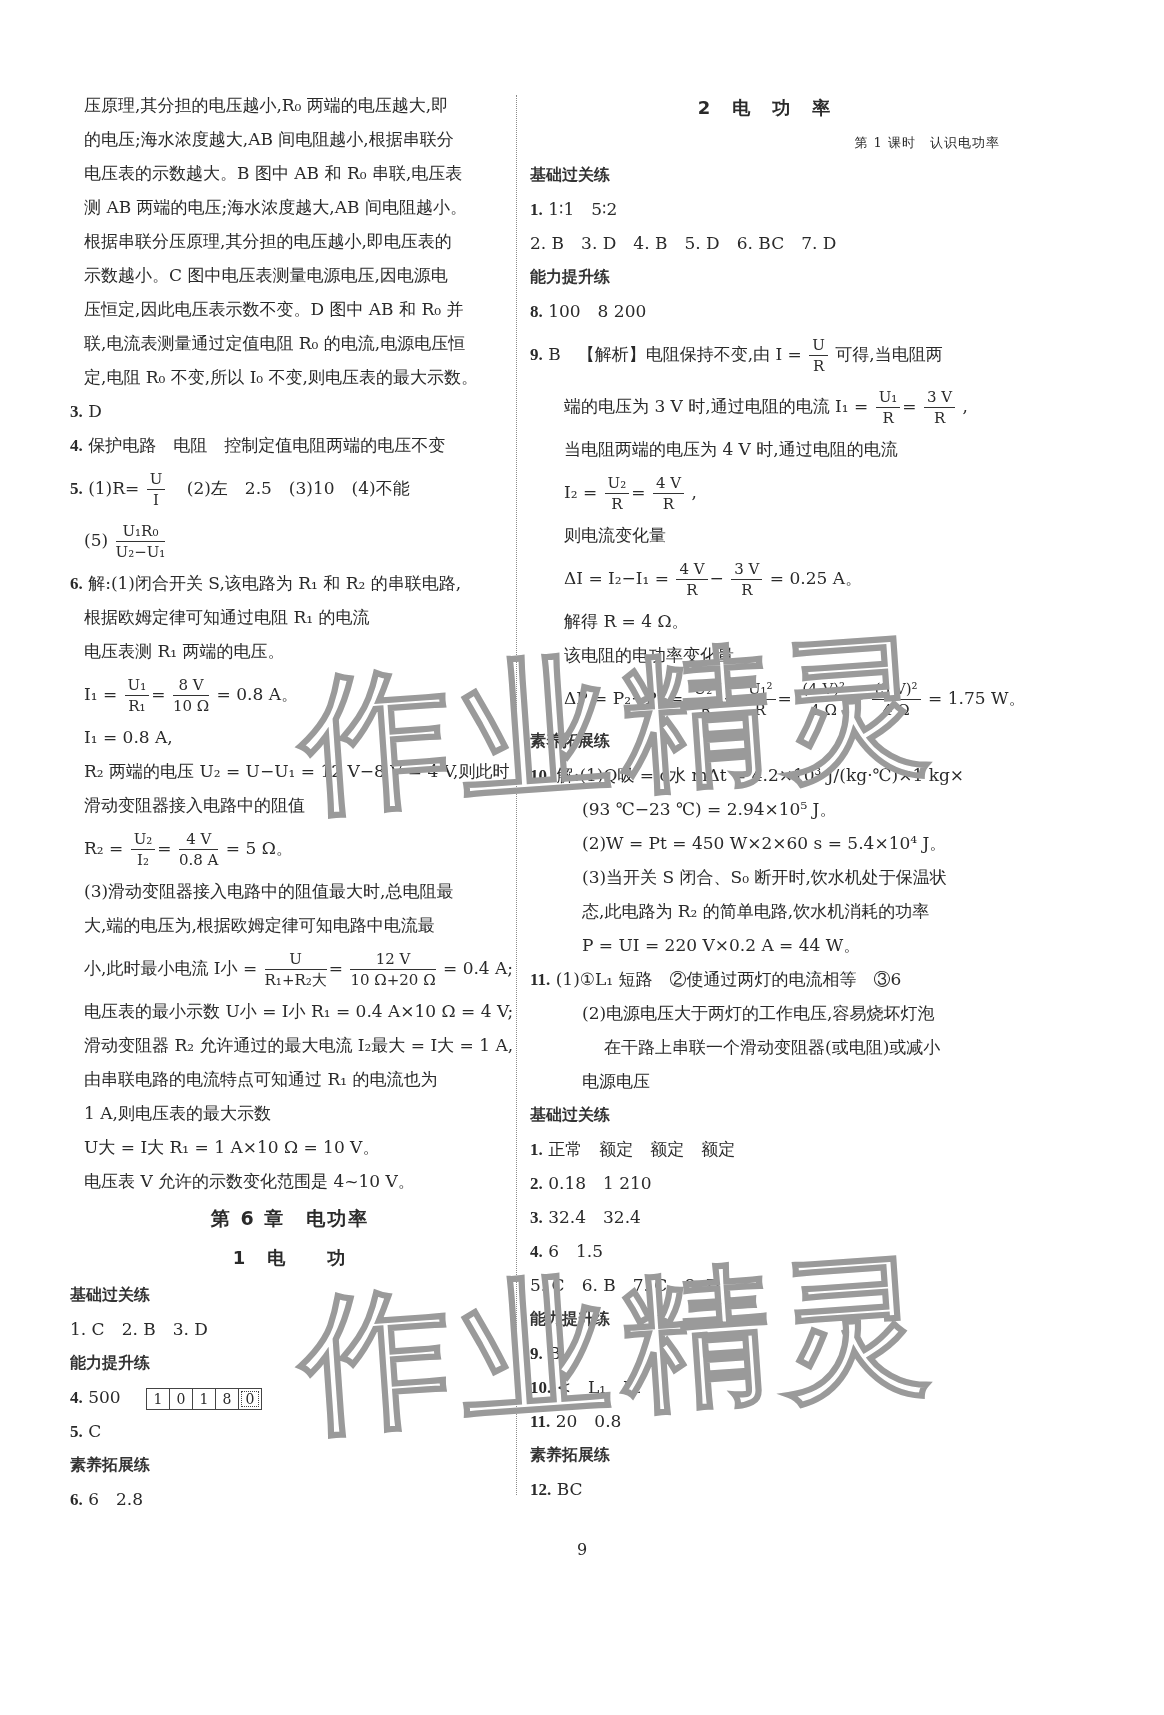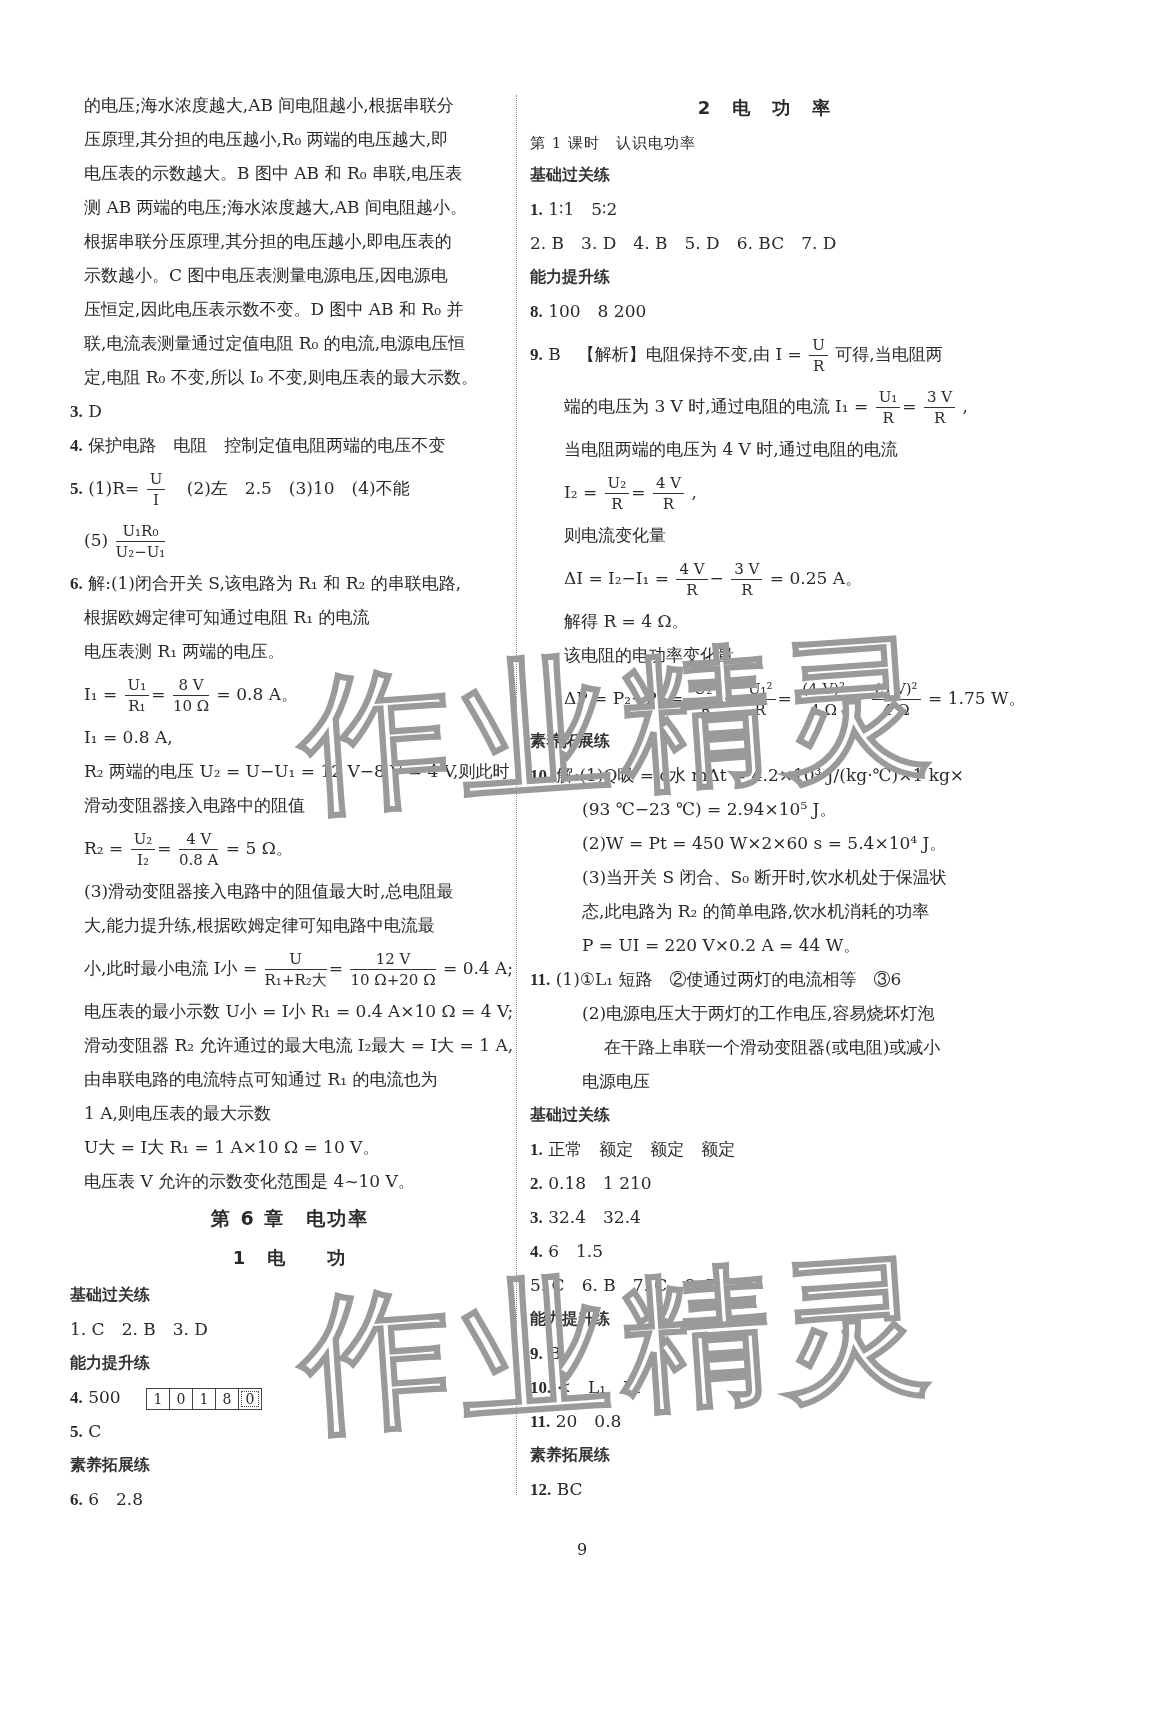--- a/index.html
+++ b/index.html
@@ -16,21 +16,21 @@
     border-left:1.5px dotted #8a8a8a;
   }
   .line { line-height:34px; height:34px; white-space:nowrap; position:relative; }
   .ind { padding-left:14px; }
   .ind2 { padding-left:34px; }
   .ind3 { padding-left:52px; }
   .tall { height:52px; line-height:52px; }
   .sect { font-family:"DejaVu Sans","Liberation Sans",sans-serif; font-weight:bold; font-size:16px; color:#333; }
   .num { font-weight:bold; font-family:"Liberation Serif",serif; }
   .chap { text-align:center; font-family:"DejaVu Sans","Liberation Sans",sans-serif; font-weight:bold; font-size:19px; letter-spacing:2px; height:40px; line-height:40px; }
-  .lesson { text-align:left; font-size:15px; height:30px; line-height:30px; letter-spacing:1px; }
+  .lesson { text-align:right; font-size:13px; height:30px; line-height:30px; letter-spacing:1px; }
   .frac { display:inline-block; vertical-align:middle; text-align:center; margin:0 2px; }
   .frac span { display:block; line-height:20px; font-size:15px; }
   .frac .top { border-bottom:1px solid #333; padding:0 3px; }
   .digits { display:inline-flex; margin-left:20px; vertical-align:middle; border:1px solid #444; }
   .digits span { width:22px; height:20px; line-height:20px; text-align:center; font-size:14px; border-right:1px solid #444; }
   .digits span:last-child { border-right:none; outline:1px dotted #444; outline-offset:-3px; }
   .page-num { position:absolute; top:1540px; left:0; width:1164px; text-align:center; font-size:16px; }
   .watermark {
     position:absolute; font-family:"DejaVu Sans",sans-serif; font-size:150px; font-weight:bold;
     color:transparent; -webkit-text-stroke:1.5px #9a9a9a; letter-spacing:10px;
@@ -39,22 +39,22 @@
   .wm1 { left:300px; top:625px; }
   .wm2 { left:300px; top:1245px; }
 </style>
 </head>
 <body>
 
 <div class="divider"></div>
 
 <div class="col col-left">
   <div>
+    <div class="line ind">压原理,其分担的电压越小,R₀ 两端的电压越大,即</div>
     <div class="line ind">的电压;海水浓度越大,AB 间电阻越小,根据串联分</div>
-    <div class="line ind">压原理,其分担的电压越小,R₀ 两端的电压越大,即</div>
     <div class="line ind">电压表的示数越大。B 图中 AB 和 R₀ 串联,电压表</div>
     <div class="line ind">测 AB 两端的电压;海水浓度越大,AB 间电阻越小。</div>
     <div class="line ind">根据串联分压原理,其分担的电压越小,即电压表的</div>
     <div class="line ind">示数越小。C 图中电压表测量电源电压,因电源电</div>
     <div class="line ind">压恒定,因此电压表示数不变。D 图中 AB 和 R₀ 并</div>
     <div class="line ind">联,电流表测量通过定值电阻 R₀ 的电流,电源电压恒</div>
     <div class="line ind">定,电阻 R₀ 不变,所以 I₀ 不变,则电压表的最大示数。</div>
   </div>
 
   <div class="line">
@@ -98,21 +98,21 @@
     <div class="line ind">I₁ = 0.8 A,</div>
     <div class="line ind">R₂ 两端的电压 U₂ = U−U₁ = 12 V−8 V = 4 V,则此时</div>
     <div class="line ind">滑动变阻器接入电路中的阻值</div>
     <div class="line tall ind">
       <span>R₂ =</span>
       <span class="frac"><span class="top">U₂</span><span>I₂</span></span>=
       <span class="frac"><span class="top">4 V</span><span>0.8 A</span></span>
       <span>= 5 Ω。</span>
     </div>
     <div class="line ind">(3)滑动变阻器接入电路中的阻值最大时,总电阻最</div>
-    <div class="line ind">大,能力提升练,根据欧姆定律可知电路中电流最</div>
+    <div class="line ind">大,端的电压为,根据欧姆定律可知电路中电流最</div>
     <div class="line tall ind">
       <span>小,此时最小电流 I小 =</span>
       <span class="frac"><span class="top">U</span><span>R₁+R₂大</span></span>=
       <span class="frac"><span class="top">12 V</span><span>10 Ω+20 Ω</span></span>
       <span>= 0.4 A;</span>
     </div>
     <div class="line ind">电压表的最小示数 U小 = I小 R₁ = 0.4 A×10 Ω = 4 V;</div>
     <div class="line ind">滑动变阻器 R₂ 允许通过的最大电流 I₂最大 = I大 = 1 A,</div>
     <div class="line ind">由串联电路的电流特点可知通过 R₁ 的电流也为</div>
     <div class="line ind">1 A,则电压表的最大示数</div>

